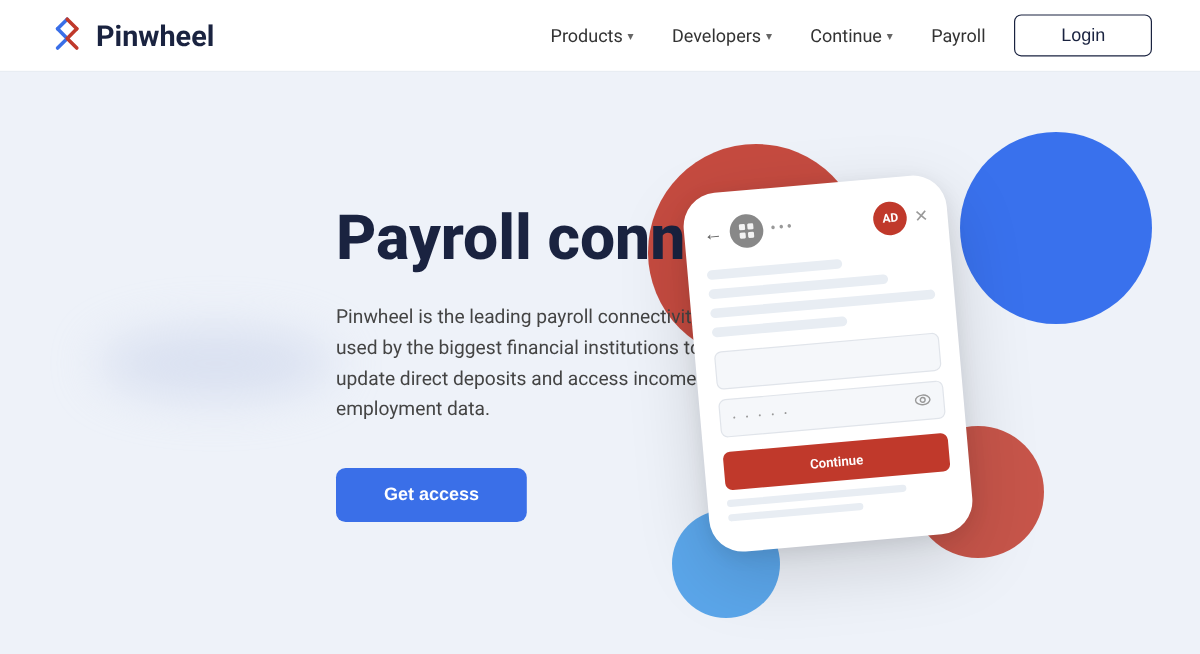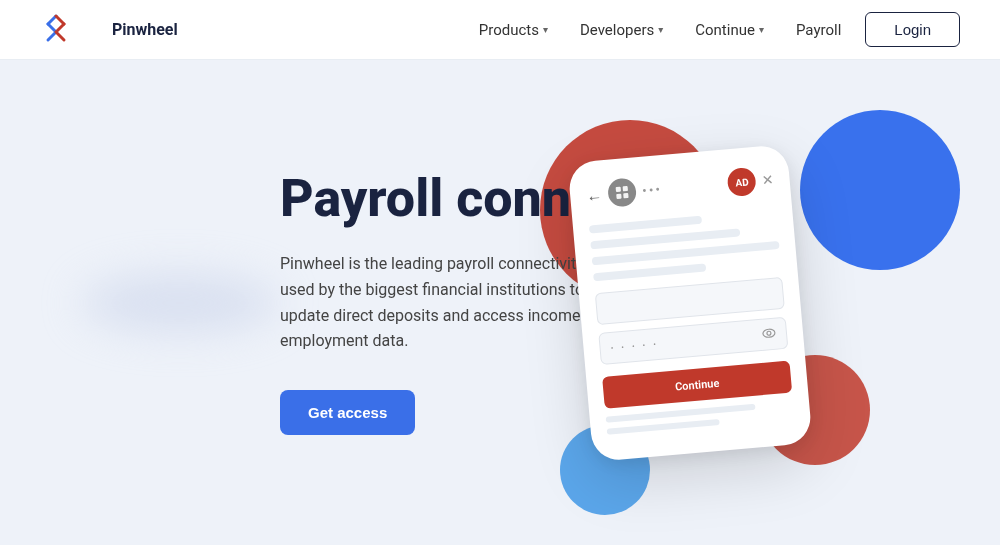--- a/index.html
+++ b/index.html
@@ -30,24 +30,23 @@
       gap: 8px;
       text-decoration: none;
     }
 
     .logo-icon {
       width: 32px;
       height: 32px;
     }
 
     .logo-text {
-      font-size: 16px;
+      font-size: 24px;
       font-weight: 700;
       color: #1a2340;
-      margin-left: 32px;
     }
 
     .nav-links {
       display: flex;
       align-items: center;
       gap: 32px;
       margin-left: auto;
       margin-right: 24px;
     }
 
@@ -63,21 +62,21 @@
 
     .nav-link .chevron {
       font-size: 10px;
       color: #666;
     }
 
     .login-btn {
       border: 1.5px solid #1a2340;
       background: transparent;
       color: #1a2340;
-      padding: 8px 28px;
+      padding: 8px 38px;
       border-radius: 6px;
       font-size: 15px;
       font-weight: 500;
       cursor: pointer;
     }
 
     
     .hero {
       background: #eef2f9;
       height: 485px;
@@ -106,21 +105,21 @@
       color: #444;
       line-height: 1.6;
       margin-bottom: 36px;
       max-width: 420px;
     }
 
     .get-access-btn {
       background: #3a6fe8;
       color: #fff;
       border: none;
-      padding: 14px 28px;
+      padding: 14px 40px;
       border-radius: 8px;
       font-size: 15px;
       font-weight: 600;
       cursor: pointer;
     }
 
     
     .circle {
       position: absolute;
       border-radius: 50%;

